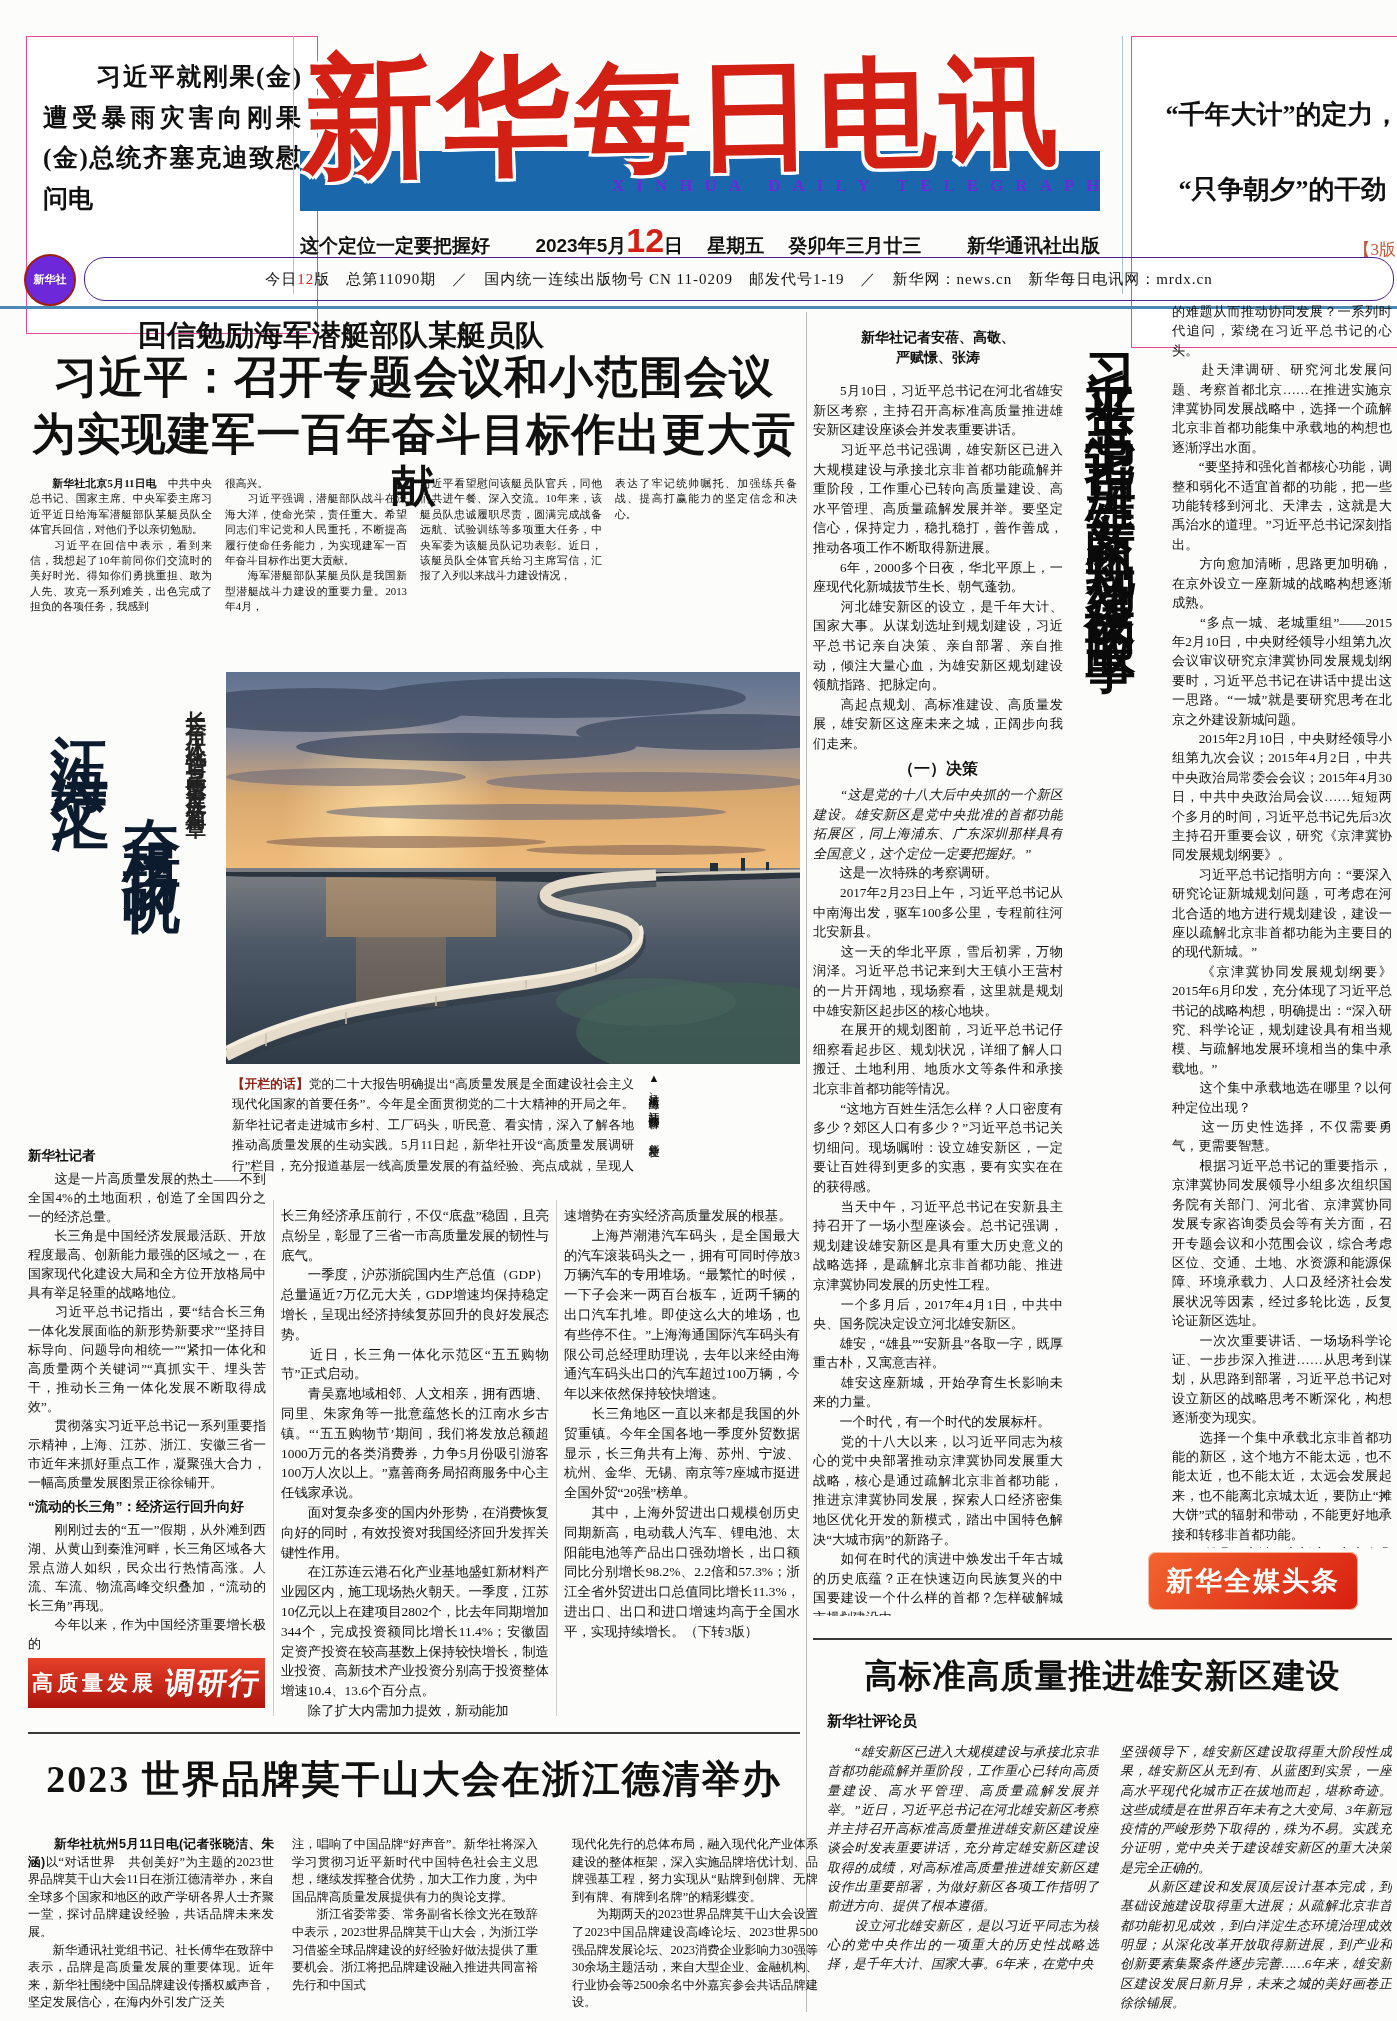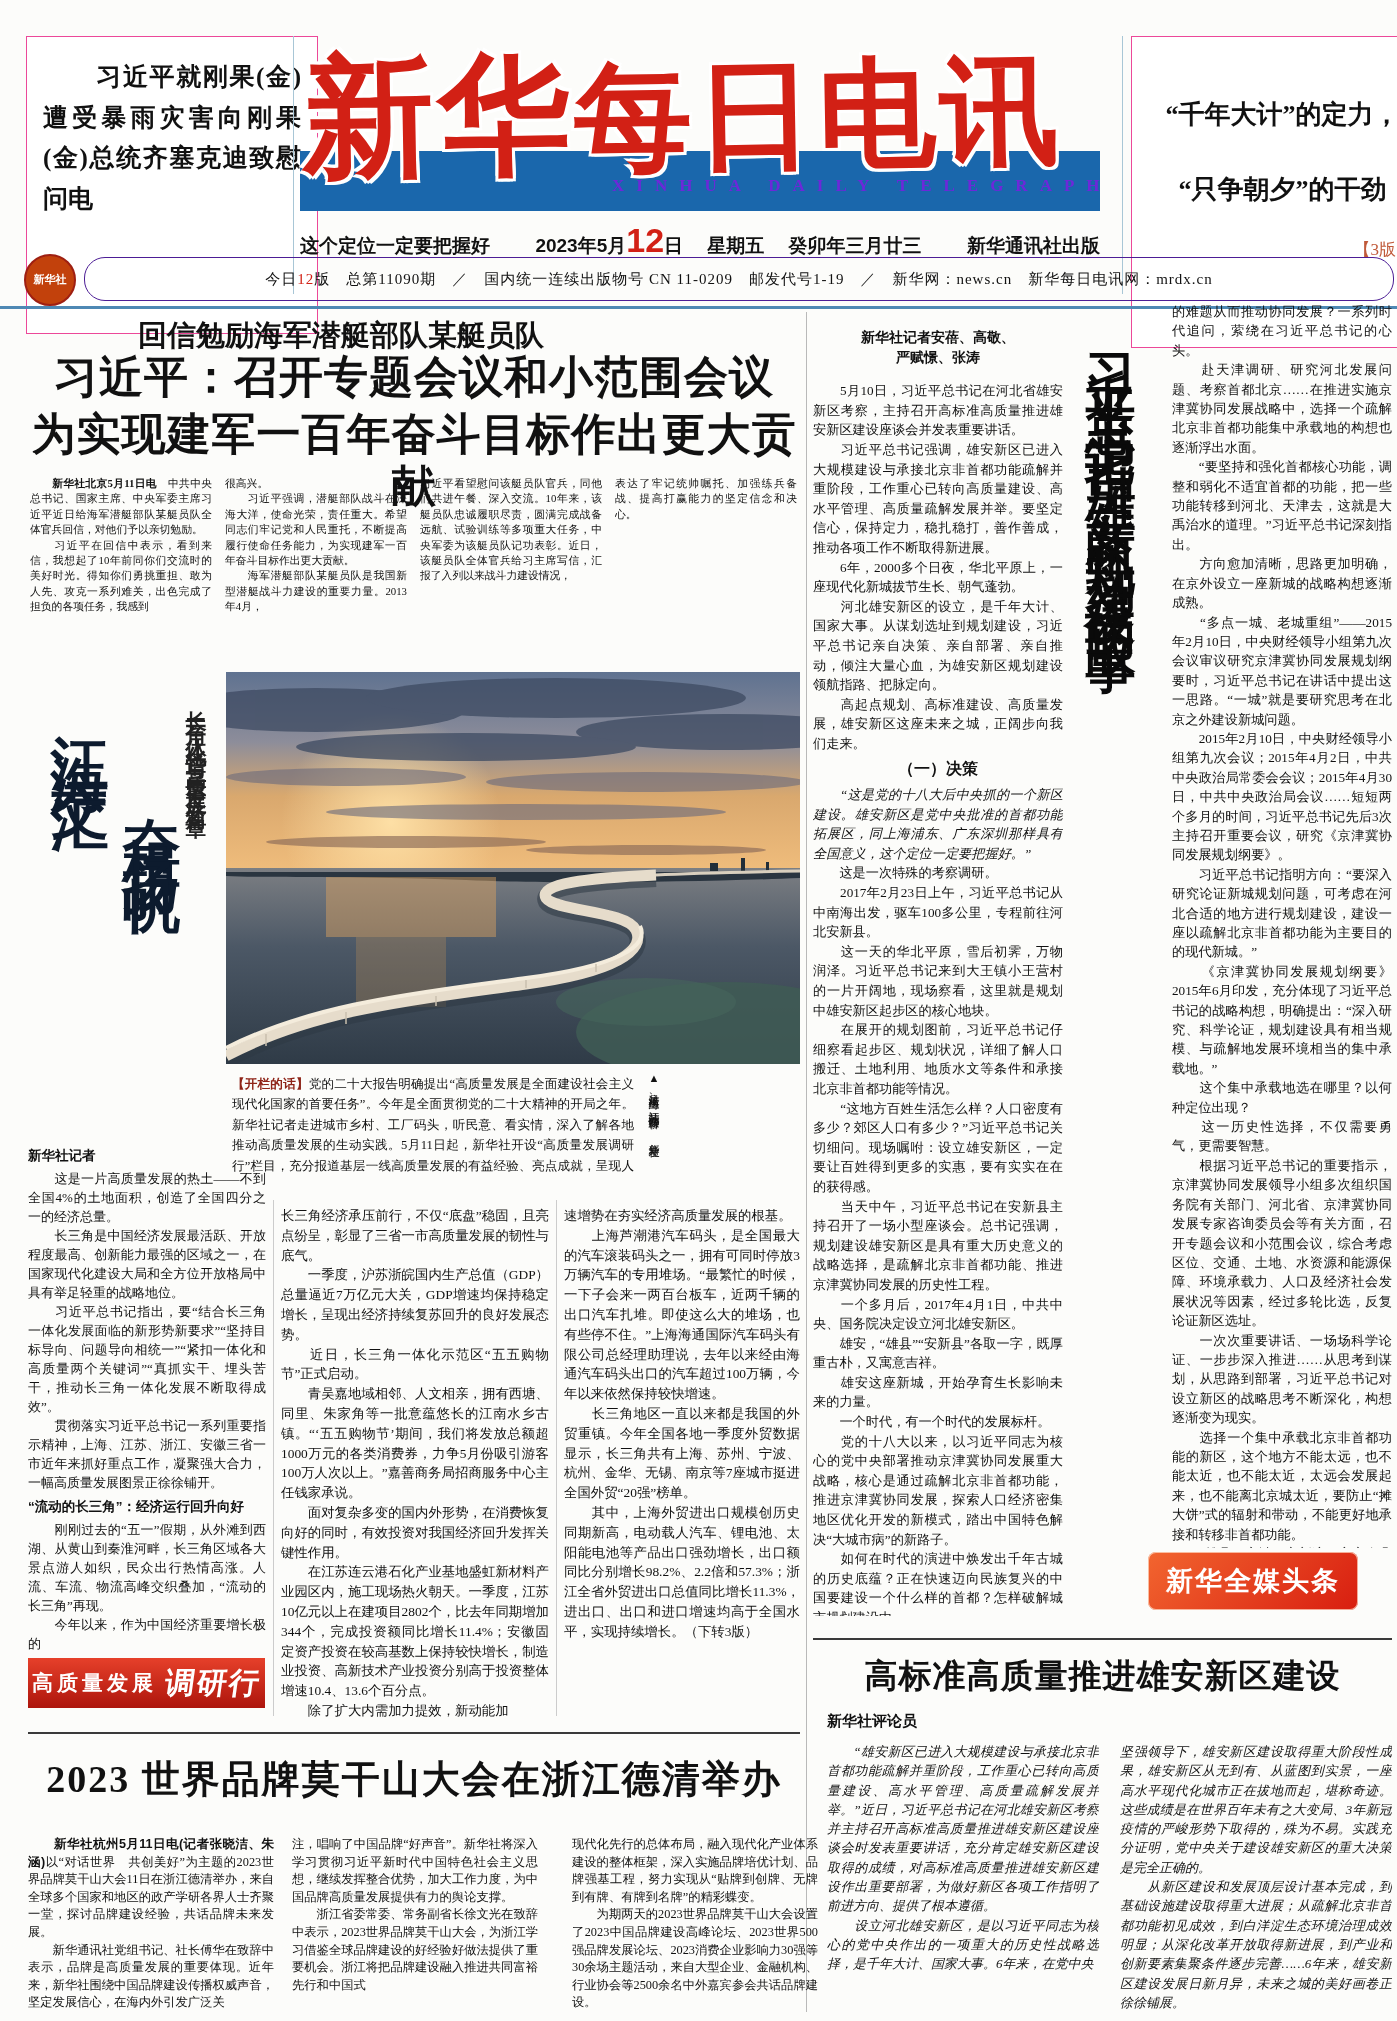--- a/index.html
+++ b/index.html
@@ -15,21 +15,21 @@
   
   #mast-cn{left:302px;top:34px;width:806px;font-size:118px;font-weight:900;color:#d22015;
            letter-spacing:4px;line-height:1.2;transform:rotate(-1deg);
            text-shadow:3px 3px 0 #fff,-3px -3px 0 #fff,3px -3px 0 #fff,-3px 3px 0 #fff,0 3px 0 #fff,3px 0 0 #fff;}
   #mast-band{left:300px;top:151px;width:800px;height:60px;background:#1a67ac;}
   #mast-en{left:612px;top:176px;color:#6d28d9;font-weight:bold;font-size:17px;letter-spacing:12px;}
   #date-row{left:300px;top:221px;width:800px;display:flex;justify-content:space-between;align-items:baseline;font-size:19px;font-weight:bold;font-family:"Liberation Sans","DejaVu Sans",sans-serif;}
   #date-day{font-size:34px;color:#d22015;font-weight:bold;}
   #info-bar{left:84px;top:257px;width:1308px;height:42px;border:1px solid #4c1d95;border-radius:21px;
             display:flex;align-items:center;justify-content:center;font-size:15px;letter-spacing:1px;}
-  #logo{left:24px;top:254px;width:48px;height:48px;border-radius:50%;background:#c2410c;border:2px solid #9e1f12;
+  #logo{left:24px;top:254px;width:48px;height:48px;border-radius:50%;background:#6d28d9;border:2px solid #9e1f12;
         display:flex;align-items:center;justify-content:center;color:#fff;font-size:11px;font-weight:bold;line-height:1.05;text-align:center;}
   #blue-rule{left:0;top:306px;width:1397px;height:3px;background:#4e88b4;}
   .vline-hdr{width:1px;background:#a8c6d6;top:36px;height:258px;}
   
   #kicker{left:138px;top:316px;font-size:29px;font-weight:bold;}
   .lead-hl{left:28px;width:772px;text-align:center;font-size:44px;font-weight:900;letter-spacing:1px;line-height:1.18;}
   .lead-col{top:476px;width:182px;height:186px;font-size:10.8px;line-height:15.4px;text-align:justify;}
   
   #photo{left:226px;top:672px;width:574px;height:392px;}
   #caption{left:232px;top:1074px;width:402px;height:104px;font-size:12.6px;line-height:20.4px;text-align:justify;}

